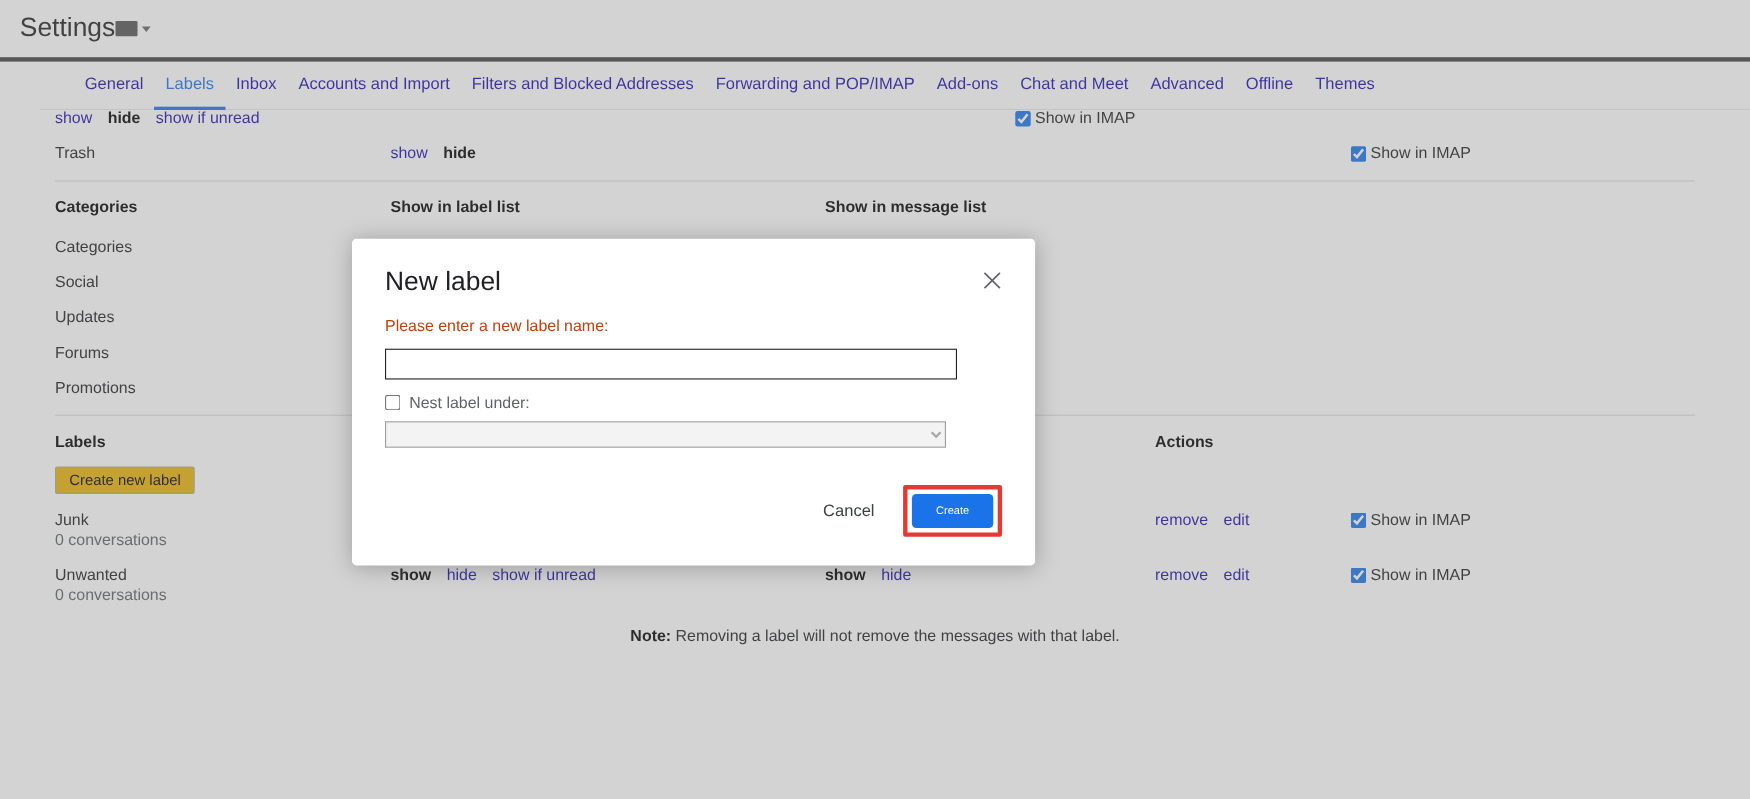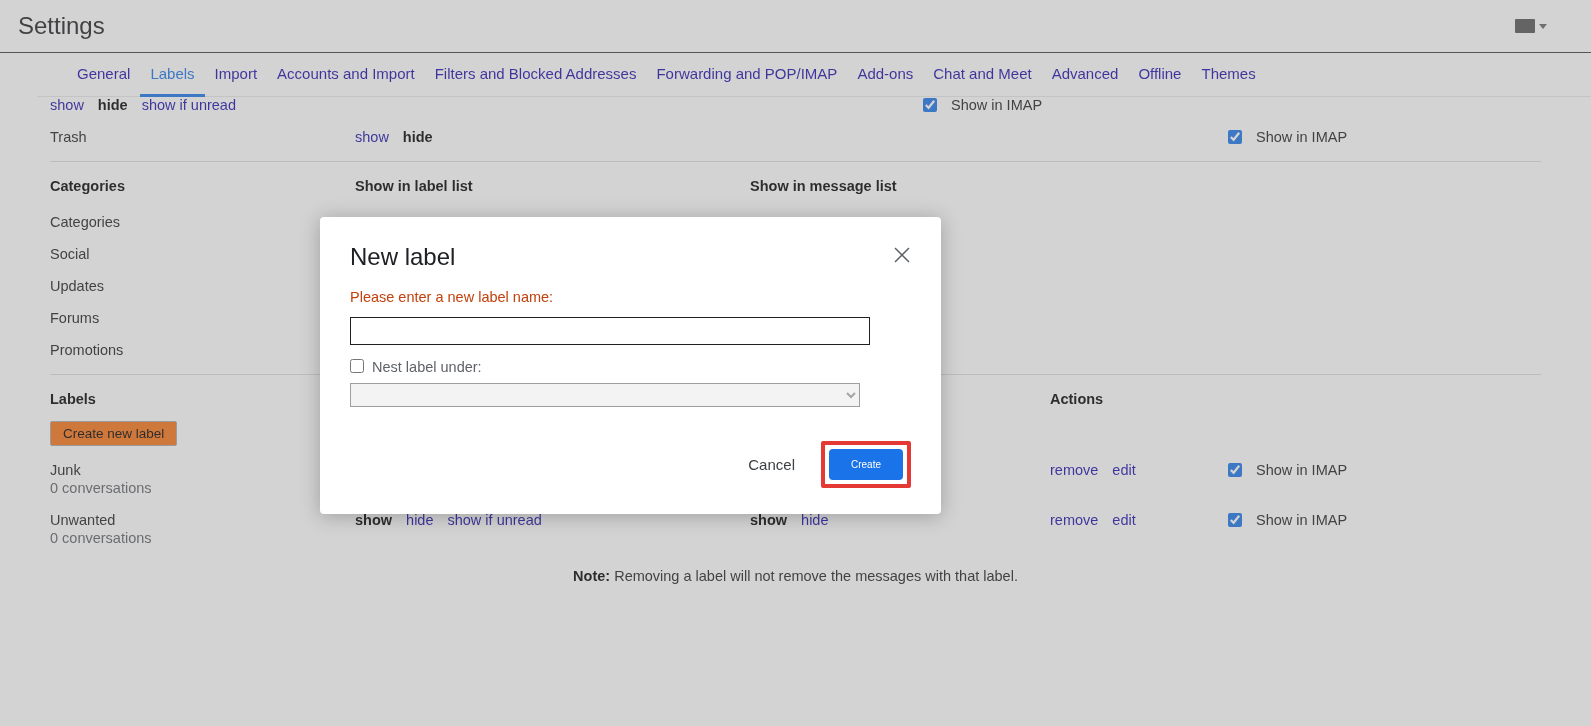--- a/index.html
+++ b/index.html
@@ -1,37 +1,37 @@
 <!DOCTYPE html>
 <html><head>
 <meta charset="utf-8">
 <style>
   * { box-sizing: border-box; margin: 0; padding: 0; }
   body { font-family: Arial, Helvetica, sans-serif; font-size: 14px; color: #202124; width: 1591px; height: 726px; position: relative; overflow: hidden; background: #fff; }
-  .topbar { display: flex; align-items: center; justify-content: space-between; padding: 12px 18px; border-bottom: 1px solid #404040; }
+  .topbar { display: flex; align-items: center; padding: 12px 18px; border-bottom: 4px solid #404040; }
   .title { font-size: 24px; font-weight: 400; color: #202124; }
   .top-right { display: flex; align-items: center; gap: 4px; padding-right: 26px; }
   .kbd-icon { width: 20px; height: 14px; background: #555; border-radius: 1px; display: inline-block; }
   .caret { width: 0; height: 0; border-left: 4px solid transparent; border-right: 4px solid transparent; border-top: 5px solid #666; }
   .tabs { display: flex; padding: 0 30px; border-bottom: 1px solid #e8e8e8; gap: 0; margin-left: 37px; }
   .tab { color: #1a0dab; padding: 12px 10px 12px; font-size: 15px; cursor: pointer; }
   .tab.active { color: #1a73e8; border-bottom: 3px solid #1a73e8; font-weight: 500; margin-bottom: -1px; }
   .content { padding: 0 50px 0 50px; }
   .row { display: flex; align-items: flex-start; padding: 6px 0; }
   .col-name { width: 305px; font-size: 14.5px; color: #202124; padding-top: 4px; }
   .col-label-list { width: 395px; font-size: 14.5px; display: flex; gap: 14px; align-items: center; padding-top: 4px; }
   .col-msg-list { width: 300px; font-size: 14.5px; display: flex; gap: 14px; align-items: center; padding-top: 4px; }
   .col-actions { width: 178px; font-size: 14.5px; display: flex; gap: 14px; align-items: center; padding-top: 4px; }
-  .col-imap { flex: 1; font-size: 14.5px; display: flex; align-items: center; gap: 14px; padding-top: 4px; }
+  .col-imap { flex: 1; font-size: 14.5px; display: flex; align-items: center; gap: 4px; padding-top: 4px; }
   .link { color: #1a0dab; cursor: pointer; }
   .bold { font-weight: 700; color: #000; }
   .section-header { font-weight: 700; color: #000; padding: 14px 0 4px; font-size: 14.5px; }
   .hr { border-top: 1px solid #dadce0; margin: 10px 0 0; }
   input[type=checkbox] { accent-color: #1a73e8; width: 14px; height: 14px; }
-  .btn-outline { font-family: inherit; font-size: 13.5px; padding: 4px 12px; border: 1px solid #aaa; background: #f97316; border-radius: 2px; cursor: pointer; }
+  .btn-outline { font-family: inherit; font-size: 13.5px; padding: 4px 12px; border: 1px solid #aaa; background: #eab308; border-radius: 2px; cursor: pointer; }
   .subtext { color: #5f6368; font-size: 14.5px; margin-top: 2px; }
   .note-row { text-align: center; padding: 16px 0; font-size: 14.5px; }
   
   .scrim { position: absolute; inset: 0; background: rgba(128,128,128,0.35); }
   .modal { position: absolute; top: 217px; left: 320px; width: 621px; background: #fff; border-radius: 4px; box-shadow: 0 2px 20px rgba(0,0,0,0.25); padding: 26px 30px 26px; }
   .modal-head { display: flex; justify-content: space-between; align-items: center; margin-bottom: 18px; gap: 24px; }
   .modal-title { font-size: 24px; font-weight: 400; }
   .close-x { font-size: 18px; color: #5f6368; cursor: pointer; }
   .modal-label { color: #c2410c; font-size: 14.5px; margin-bottom: 12px; display: block; }
   .modal-input { width: 520px; height: 28px; border: 1px solid #202124; padding: 2px 6px; font-size: 14px; margin-bottom: 14px; }
@@ -49,21 +49,21 @@
   <div class="title">Settings</div>
   <div class="top-right">
     <span class="kbd-icon"></span>
     <span class="caret"></span>
   </div>
 </div>
 
 <div class="tabs">
   <span class="tab">General</span>
   <span class="tab active">Labels</span>
-  <span class="tab">Import</span>
+  <span class="tab">Inbox</span>
   <span class="tab">Accounts and Import</span>
   <span class="tab">Filters and Blocked Addresses</span>
   <span class="tab">Forwarding and POP/IMAP</span>
   <span class="tab">Add-ons</span>
   <span class="tab">Chat and Meet</span>
   <span class="tab">Advanced</span>
   <span class="tab">Offline</span>
   <span class="tab">Themes</span>
 </div>
 

